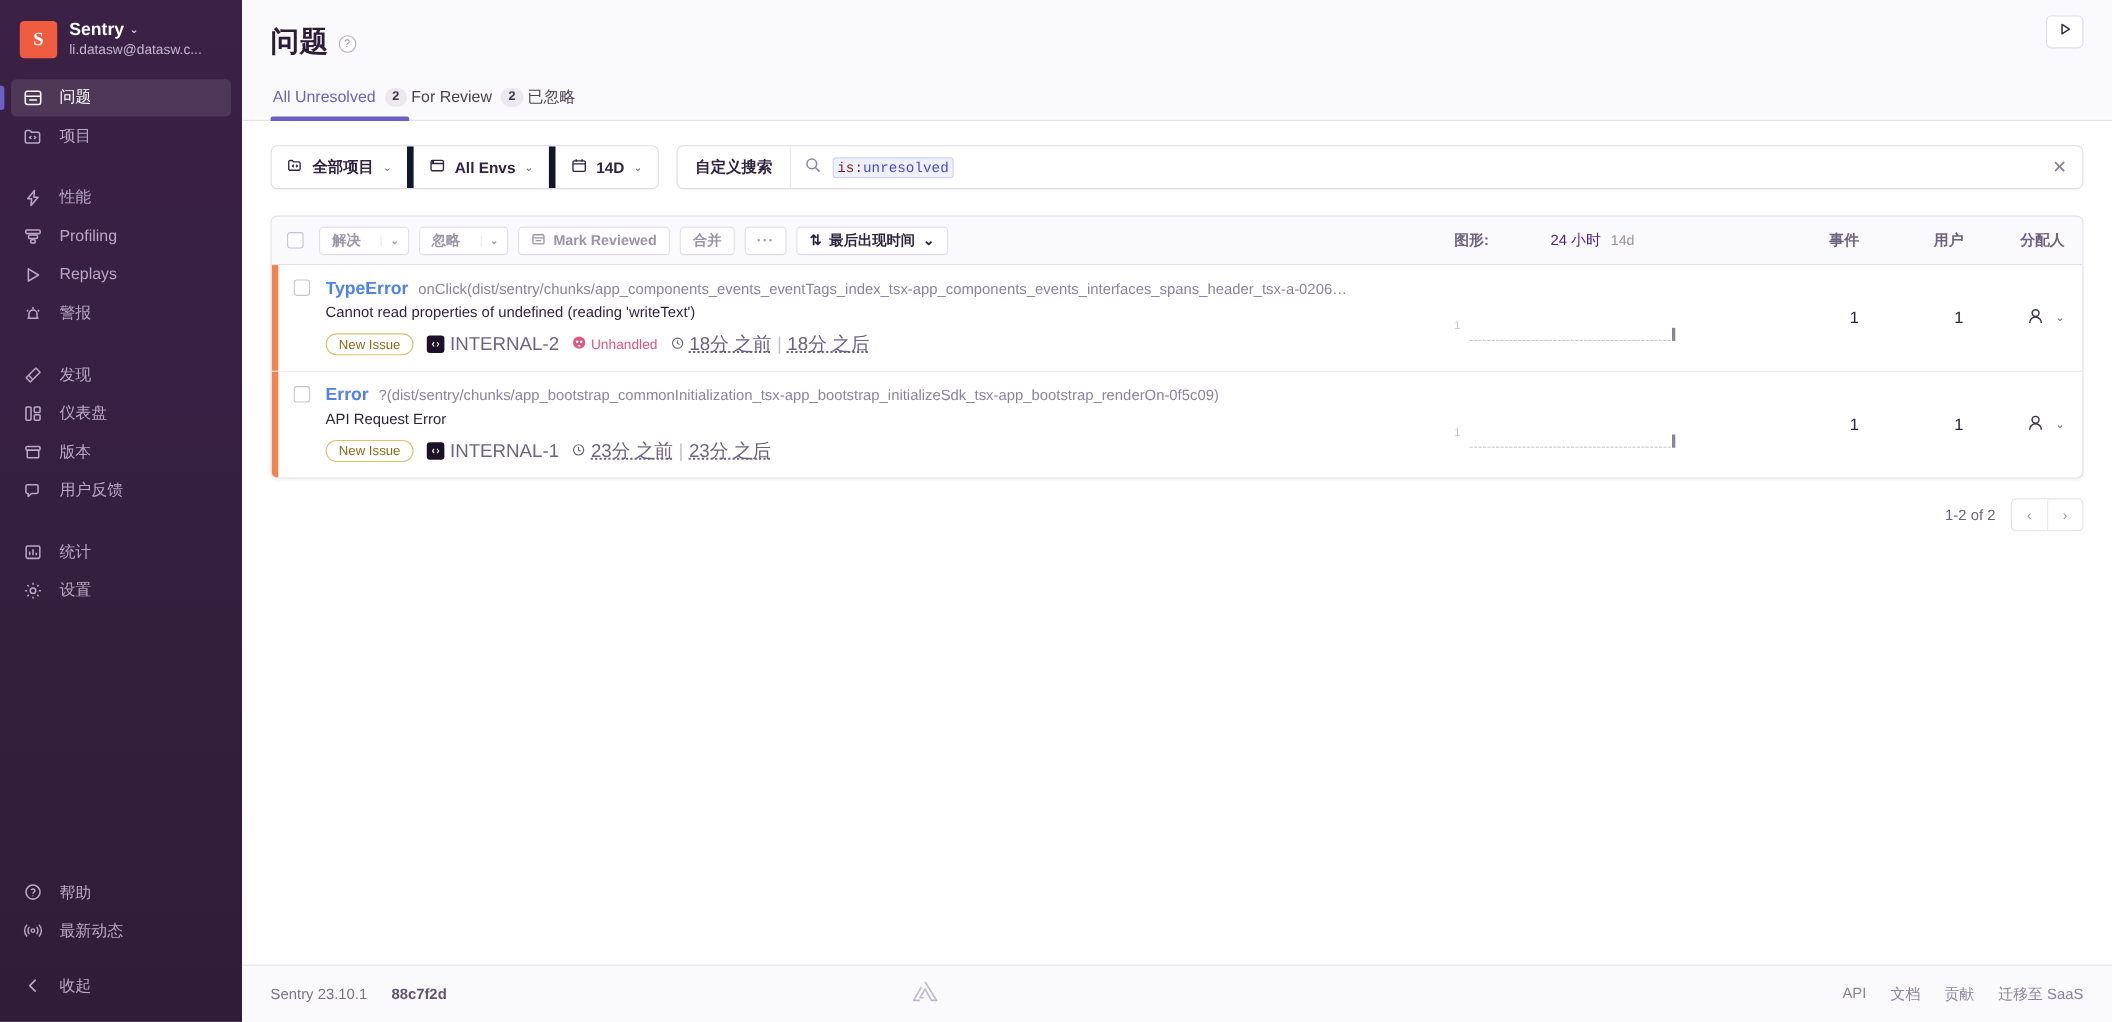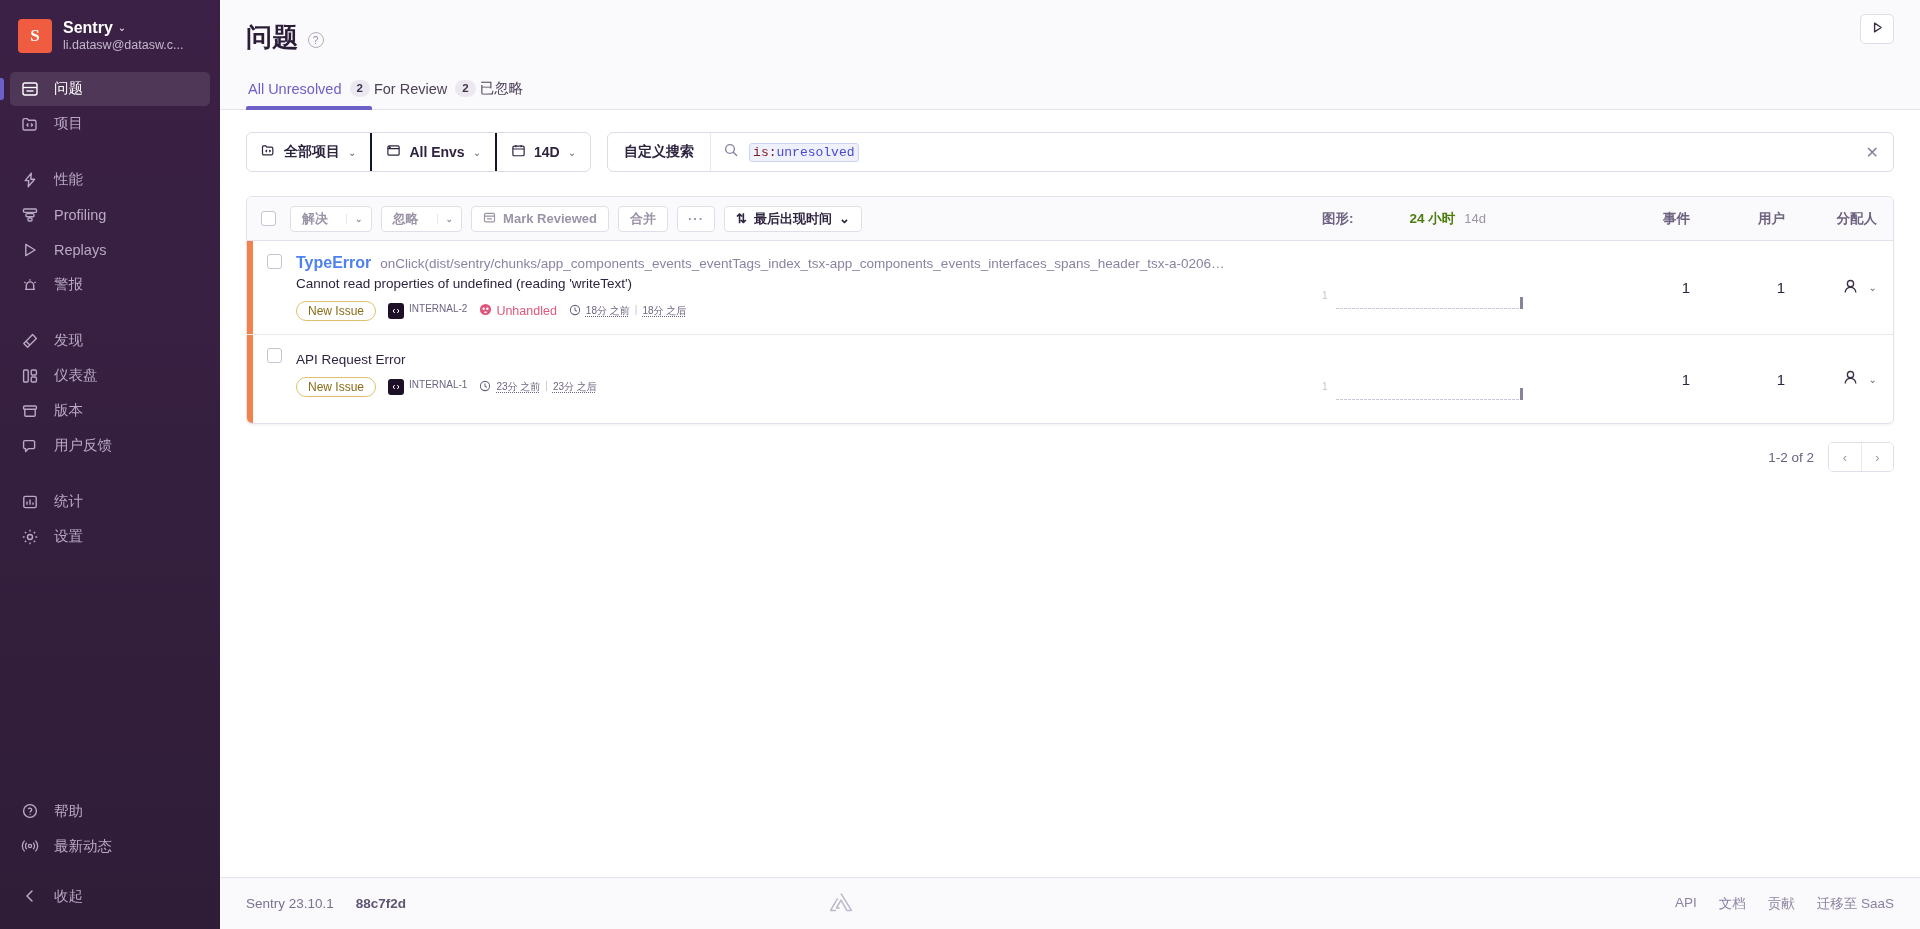--- a/index.html
+++ b/index.html
@@ -89,21 +89,21 @@
   
   .filter-row { display: flex; gap: 16px; align-items: stretch; }
   .filter-group {
     display: flex; align-items: stretch; border: 1px solid #e0dae7; border-radius: 6px;
     background: #fff; overflow: hidden;
   }
   .filter-btn {
     display: flex; align-items: center; gap: 8px; padding: 0 14px; height: 38px;
     font-size: 14px; color: #2f2440; font-weight: 600; cursor: pointer; white-space: nowrap;
   }
-  .filter-btn + .filter-btn { border-left: 2px solid #0f172a; }
+  .filter-btn + .filter-btn { border-left: 6px solid #0f172a; }
   .filter-btn .chev { font-size: 10px; color: #6f6480; font-weight: 400; }
   .search-wrap {
     flex: 1 1 auto; display: flex; align-items: stretch;
     border: 1px solid #e0dae7; border-radius: 6px; background: #fff; min-width: 0;
   }
   .saved-search {
     display: flex; align-items: center; padding: 0 16px; height: 38px;
     font-size: 14px; color: #2f2440; font-weight: 600; border-right: 1px solid #ece7f1;
     white-space: nowrap; cursor: pointer;
   }
@@ -138,41 +138,41 @@
   }
   .tbtn.split { padding: 0; border: 1px solid #e3dde9; display: flex; }
   .tbtn.split .lbl { padding: 0 11px; display: flex; align-items: center; }
   .tbtn.split .car { padding: 0 8px; display: flex; align-items: center; border-left: 1px solid #ece7f1; font-size: 9px; }
   .tbtn.sort { color: #2f2440; }
   .tbtn.dots { letter-spacing: 1px; padding: 0 10px; }
   .hdr-cols { margin-left: auto; display: flex; align-items: flex-end; }
   .hc { font-size: 13.5px; color: #6d6380; font-weight: 700; text-align: right; }
   .hc.graph { width: 250px; display: flex; align-items: baseline; }
   .hc.graph .lbl { margin-right: 56px; }
-  .hc.graph .opt { font-weight: 700; color: #4d7c0f; margin-right: 9px; }
+  .hc.graph .opt { font-weight: 400; color: #4c1d95; margin-right: 9px; }
   .hc.graph .opt.dim { font-weight: 400; color: #9b93a6; font-size: 13px; }
   .hc.events { width: 118px; }
   .hc.users { width: 95px; }
   .hc.assignee { width: 92px; }
 
   .issue-row { display: flex; align-items: stretch; border-bottom: 1px solid #ece8f0; min-height: 88px; position: relative; }
   .issue-row:last-child { border-bottom: none; }
   .lvl-bar { width: 6px; flex: 0 0 6px; background: #f1844c; }
   .issue-main { display: flex; padding: 13px 0 13px 14px; flex: 1 1 auto; min-width: 0; }
   .issue-body { margin-left: 14px; min-width: 0; flex: 1 1 auto; }
   .issue-title { display: flex; align-items: baseline; gap: 9px; white-space: nowrap; overflow: hidden; }
   .issue-type { font-size: 16px; font-weight: 700; color: #4e80ee; flex: 0 0 auto; }
   .issue-culprit { font-size: 13.5px; color: #8c83a3; overflow: hidden; text-overflow: ellipsis; white-space: nowrap; max-width: 1010px; }
   .issue-msg { font-size: 13.5px; color: #2f2440; margin-top: 4px; }
   .issue-meta { display: flex; align-items: center; gap: 12px; margin-top: 10px; }
   .badge-new {
     border: 1px solid #e0bf6b; border-radius: 11px; color: #8a6c18; background: #fff;
     font-size: 12px; padding: 2px 11px; font-weight: 400;
   }
-  .meta-item { display: flex; gap: 5px; font-size: 10px; color: #6d6380; }
+  .meta-item { display: flex; align-items: center; gap: 5px; font-size: 17px; color: #6d6380; }
   .proj-chip {
     width: 16px; height: 16px; border-radius: 3px; background: #1d1127; color: #fff;
     font-size: 8px; display: flex; align-items: center; justify-content: center;
   }
   .unhandled { color: #e1567c; display: flex; align-items: center; gap: 4px; font-size: 12.5px; }
   .time-link { text-decoration: underline; text-decoration-style: dotted; text-underline-offset: 2px; }
   .meta-sep { color: #c8c0d2; }
 
   .issue-cols { display: flex; align-items: center; margin-left: auto; padding-right: 16px; }
   .col { text-align: right; font-size: 15px; color: #2f2440; }
@@ -606,20 +606,24 @@
               <span class="chev-sm">⌄</span>
             </div>
           </div>
         </div>
 
         <div class="issue-row">
           <div class="lvl-bar"></div>
           <div class="issue-main">
             <div class="chk"></div>
             <div class="issue-body">
+              <div class="issue-title">
+                <span class="issue-type">Error</span>
+                <span class="issue-culprit">?(dist/sentry/chunks/app_bootstrap_commonInitialization_tsx-app_bootstrap_initializeSdk_tsx-app_bootstrap_renderOn-0f5c09)</span>
+              </div>
               <div class="issue-msg">API Request Error</div>
               <div class="issue-meta">
                 <span class="badge-new">New Issue</span>
                 <span class="meta-item">
                   <span class="proj-chip">
                       <svg width="10" height="10" viewBox="0 0 12 12" fill="none" stroke="#fff" stroke-width="1.2">
                         <path d="M4.4 3.6 2.6 6l1.8 2.4M7.6 3.6 9.4 6 7.6 8.4"></path>
                       </svg>
                     </span>
                   <span>INTERNAL-1</span>

